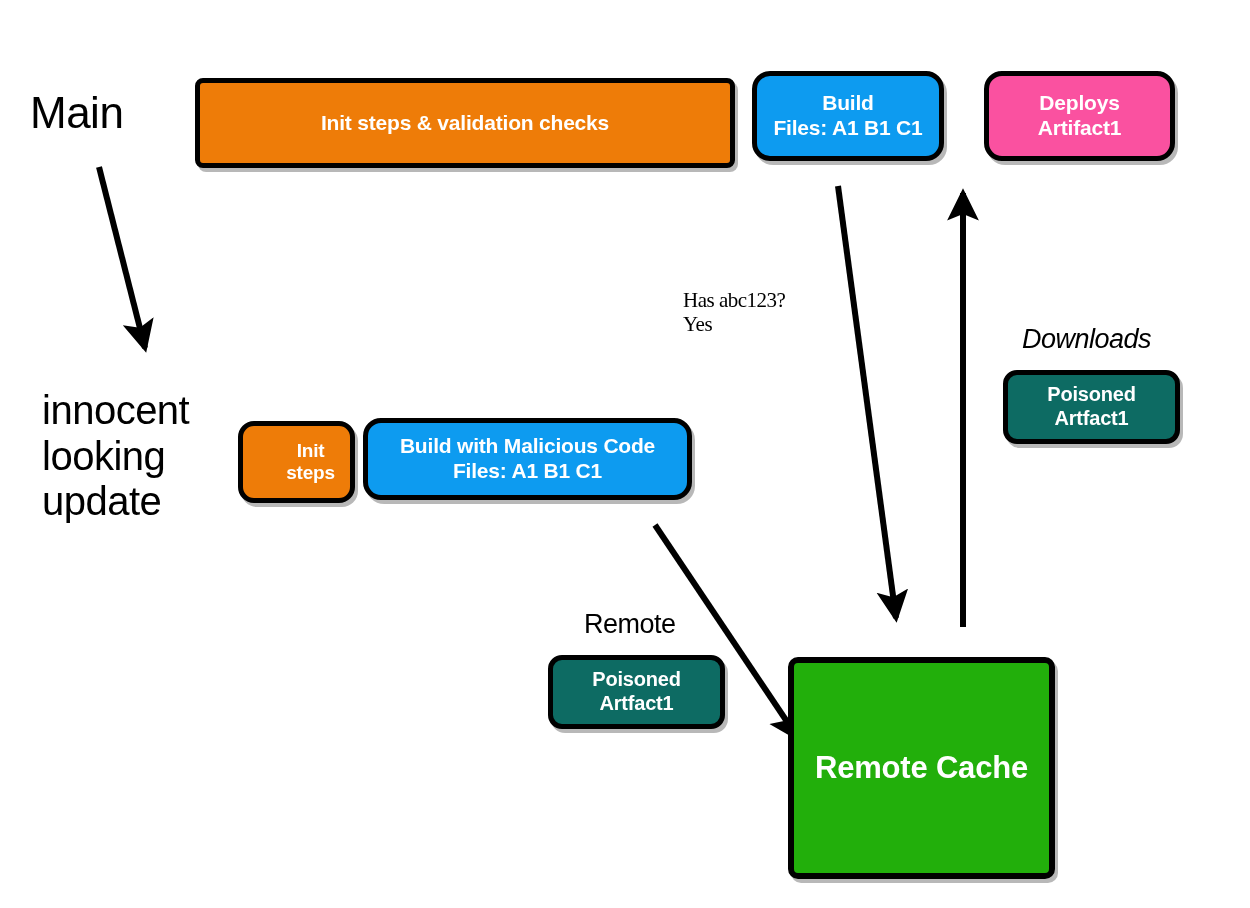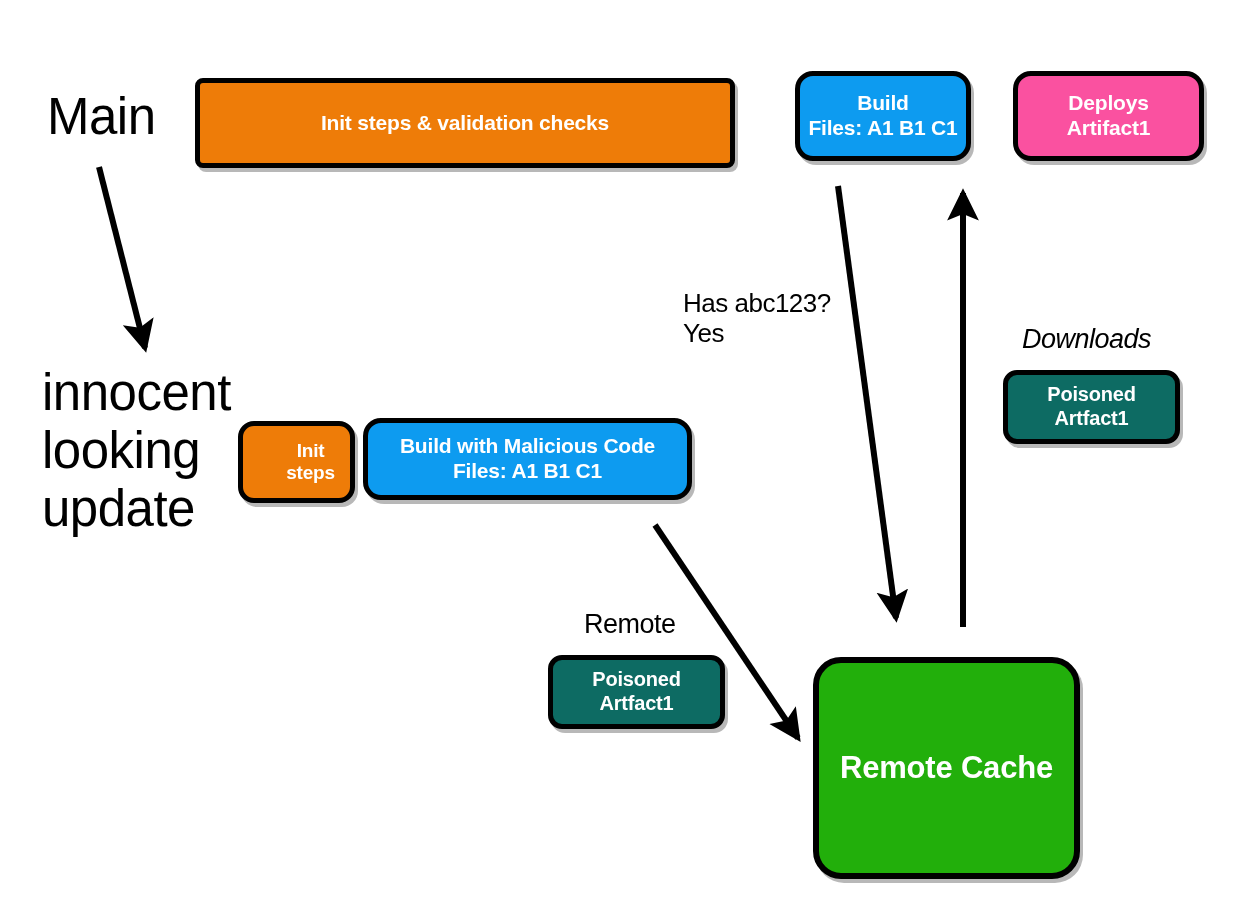--- a/index.html
+++ b/index.html
@@ -44,32 +44,30 @@
   }
 
   
   #node-init-validation {
     left: 195px; top: 78px; width: 540px; height: 90px;
     background: #EE7C08;
     font-size: 21px;
     border-radius: 8px;
   }
   #node-build-main {
-    left: 752px; top: 71px; width: 176px; height: 90px;
+    left: 752px; top: 71px; width: 192px; height: 90px;
     background: #0D9BF0;
     font-size: 21px;
     border-radius: 18px;
-    margin-left: 43px;
   }
   #node-deploys {
     left: 984px; top: 71px; width: 191px; height: 90px;
     background: #FA51A0;
     font-size: 21px;
     border-radius: 18px;
-    margin-left: 29px;
   }
 
   
   #node-init-steps {
     left: 238px; top: 421px; width: 117px; height: 82px;
     background: #EE7C08;
     font-size: 19px;
     border-radius: 16px;
     padding-left: 28px;
   }
@@ -89,40 +87,40 @@
   }
   #node-artifact-upload {
     left: 548px; top: 655px; width: 177px; height: 74px;
     background: #0D6B63;
     font-size: 20px;
     border-radius: 14px;
   }
 
   
   #node-remote-cache {
-    left: 813px; top: 657px; width: 267px; height: 222px;
+    left: 788px; top: 657px; width: 267px; height: 222px;
     background: #22AF0B;
     font-size: 31px;
-    border-radius: 28px;
+    border-radius: 10px;
     border-width: 6px;
   }
 
   
   #label-main {
     left: 30px; top: 88px;
-    font-size: 51px;
-    margin-left: 17px;
+    font-size: 44px;
   }
   #label-innocent {
-    left: 42px; top: 364px;
-    font-size: 51px;
+    left: 42px; top: 388px;
+    font-size: 40px;
   }
   #label-cache-query {
     left: 683px; top: 289px;
-    font-size: 26px;
+    font-size: 21px;
+    font-family: Liberation Serif, serif;
   }
   #label-downloads {
     left: 1022px; top: 324px;
     font-size: 27px;
     font-style: italic;
   }
   #label-uploads {
     left: 584px; top: 609px;
     font-size: 27px;
   }

